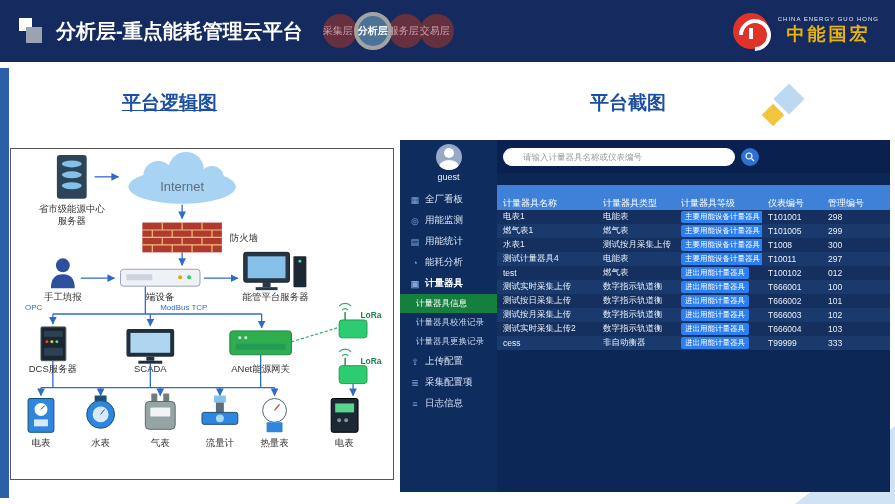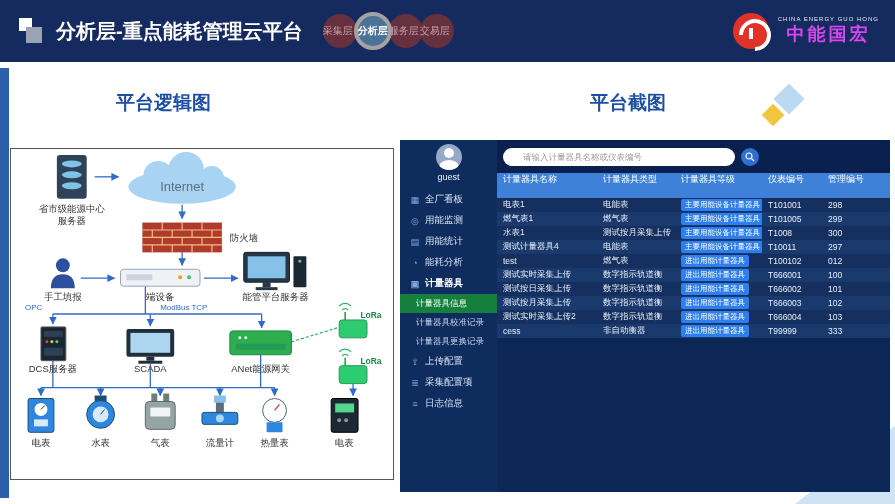--- a/index.html
+++ b/index.html
@@ -16,33 +16,33 @@
   .layer { width:34px; height:34px; border-radius:50%; background:#67303f; color:#c9a2ac; font-size:10px;
            display:flex; align-items:center; margin-right:-3px; position:relative; z-index:1; }
   .layer.active { width:38px; height:38px; background:#4a7397; border:4px solid #a3a3a3; color:#ffffff; font-weight:bold; z-index:2; }
   .brand { margin-left:auto; display:flex; align-items:center; gap:9px; }
   .brand-circle { position:relative; width:36px; height:36px; border-radius:50%; background:#e03228; flex:none; }
   .brand-circle::before { content:""; position:absolute; left:6px; top:6px; width:24px; height:24px; border-radius:50%;
            border:4px solid #ffffff; border-left-color:transparent; transform:rotate(-45deg); }
   .brand-circle::after { content:""; position:absolute; left:16px; top:15px; width:4px; height:11px; background:#ffffff; }
   .brand-text { display:flex; flex-direction:column; align-items:center; }
   .brand-en { font-size:6px; letter-spacing:1px; color:#e9edf5; white-space:nowrap; }
-  .brand-cn { font-size:18px; font-weight:bold; letter-spacing:3px; color:#d946ef; white-space:nowrap; }
+  .brand-cn { font-size:18px; font-weight:bold; letter-spacing:3px; color:#eab308; white-space:nowrap; }
 
   
   .body { position:relative; height:442px; background:#ffffff; }
   .left-stripe { position:absolute; left:0; top:6px; width:9px; height:430px; background:#2d5fa8; }
   .corner-tri { position:absolute; right:0; bottom:0; width:0; height:0;
                 border-left:100px solid transparent; border-bottom:78px solid #cfe3f5; z-index:0; }
   .deco { position:absolute; left:762px; top:24px; width:44px; height:50px; z-index:0; }
   .deco .d1 { position:absolute; left:16px; top:2px; width:22px; height:22px; background:#bcd9f2; transform:rotate(45deg); }
   .deco .d2 { position:absolute; left:3px; top:21px; width:16px; height:16px; background:#f3c53d; transform:rotate(45deg); }
 
   .sec-title { position:absolute; font-size:19px; font-weight:bold; color:#1c4fa2; }
-  .sec-title.left { left:116px; top:28px; }
+  .sec-title.left { left:122px; top:28px;text-decoration:underline; }
   .sec-title.right { left:590px; top:28px; }
 
   
   .diagram-box { position:absolute; left:10px; top:86px; width:384px; height:332px; border:1px solid #555; background:#ffffff; z-index:1; }
   .diagram-box svg { display:block; width:100%; height:100%; }
   svg text { font-family:"Liberation Sans", sans-serif; }
 
   
   .app { position:absolute; left:400px; top:78px; width:490px; height:352px; background:#0c2656; display:flex; z-index:1; }
   .sidebar { width:97px; flex:none; background:#0e2c5e; display:flex; flex-direction:column; }
@@ -57,21 +57,21 @@
   .menu-sub { display:flex; align-items:center; height:19px; padding-left:16px; font-size:8.5px; color:#c9d7ec; white-space:nowrap; overflow:hidden; }
   .menu-sub.active { background:#15803d; color:#ffffff; }
 
   .main { flex:1; display:flex; flex-direction:column; min-width:0; }
   .searchbar { height:33px; flex:none; background:#0a2150; display:flex; align-items:center; padding-left:6px; gap:6px; }
   .search-input { width:232px; height:18px; border:none; border-radius:9px; background:#ffffff; font-size:8.5px; padding:0 20px;
                   color:#333; font-family:"Liberation Sans", sans-serif; outline:none; }
   .search-input::placeholder { color:#999; }
   .search-btn { width:18px; height:18px; border-radius:50%; background:#2e6fd0; display:flex; align-items:center; justify-content:center; cursor:pointer; }
 
-  .thead { display:flex; height:25px; flex:none; background:#3f81d8; align-items:flex-start; }
+  .thead { display:flex; height:25px; flex:none; background:#3f81d8; align-items:flex-end;margin-top:12px; }
   .cell { padding-left:6px; white-space:nowrap; overflow:hidden; }
   .thead .cell { font-size:9px; color:#ffffff; }
   .col-name { width:100px; flex:none; }
   .col-type { width:78px; flex:none; }
   .col-grade { width:87px; flex:none; }
   .col-no { width:60px; flex:none; }
   .col-mgmt { width:61px; flex:none; }
   .tbody { display:flex; flex-direction:column; }
   .trow { display:flex; height:14px; flex:none; align-items:center; }
   .trow:nth-child(odd) { background:#152f5e; }

